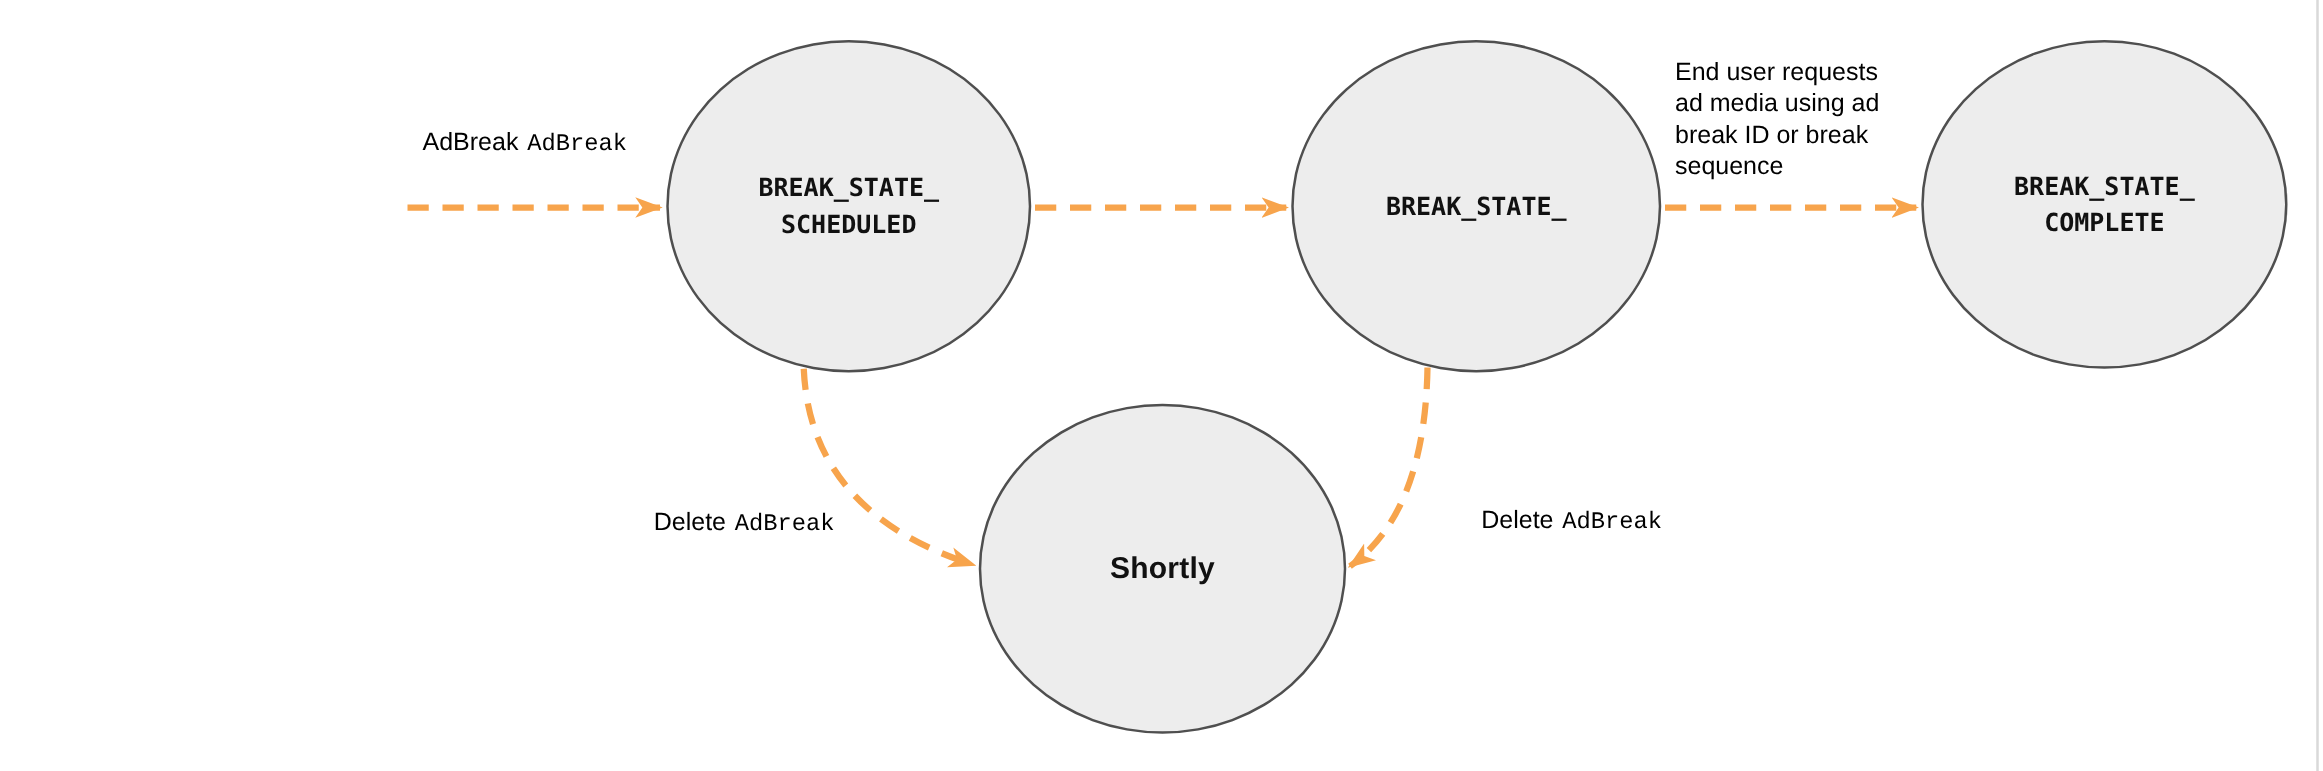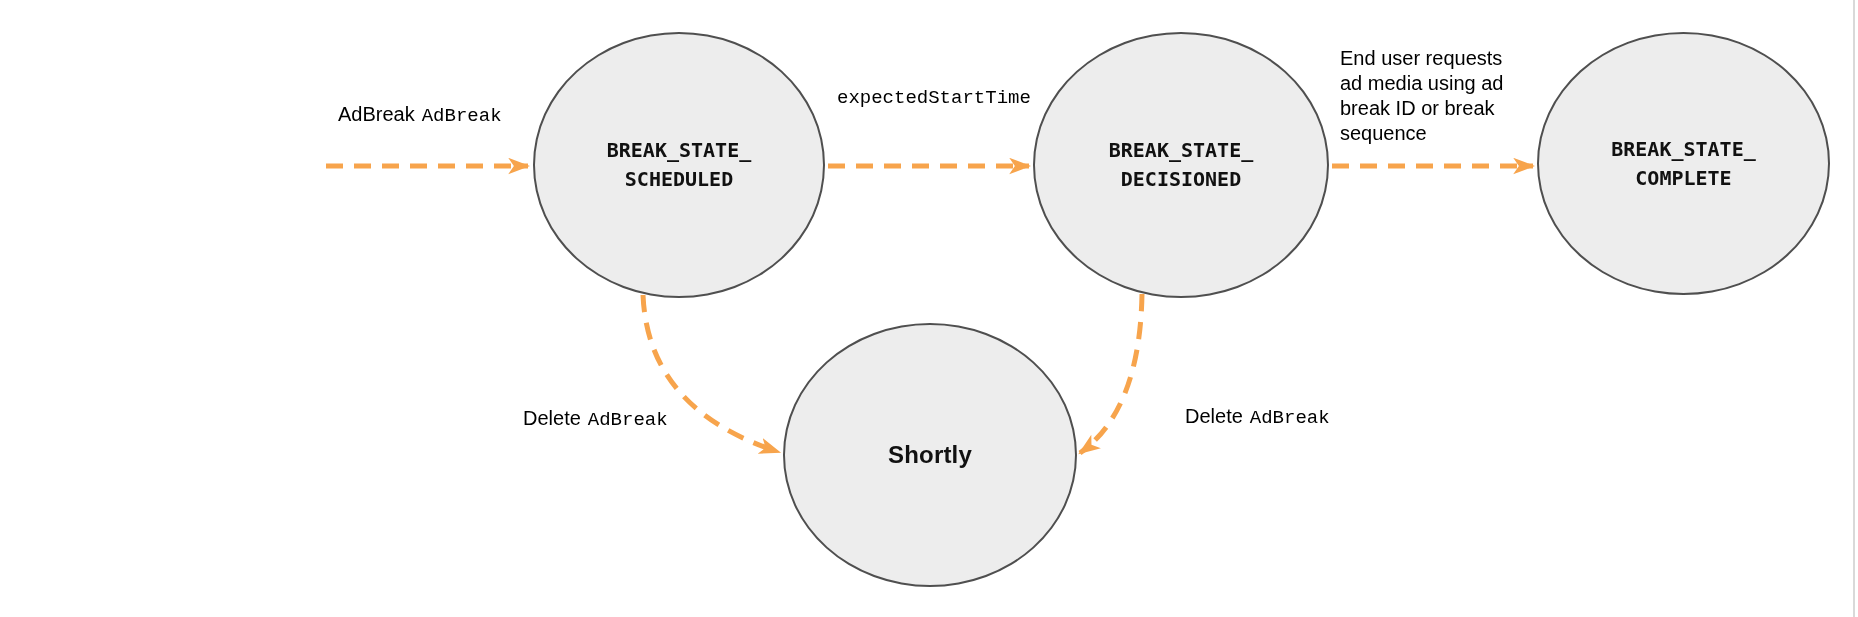--- a/index.html
+++ b/index.html
@@ -92,41 +92,39 @@
   <div class="node" style="left:533px; top:32px; width:292px; height:266px;">
     <div class="node-label-mono">
       <span class="line">BREAK_STATE_</span>
       <span class="line">SCHEDULED</span>
     </div>
   </div>
 
   <div class="node" style="left:1033px; top:32px; width:296px; height:266px;">
     <div class="node-label-mono">
       <span class="line">BREAK_STATE_</span>
-      <span class="line">DECISIONED</span>
     </div>
   </div>
 
   <div class="node" style="left:1537px; top:32px; width:293px; height:263px;">
     <div class="node-label-mono">
       <span class="line">BREAK_STATE_</span>
       <span class="line">COMPLETE</span>
     </div>
   </div>
 
   <div class="node" style="left:783px; top:323px; width:294px; height:264px;">
     <div class="node-label-sans">Shortly</div>
   </div>
 
   <div class="edge-label" style="left:338px; top:102px;">
     <span>AdBreak</span><span class="code code-after">AdBreak</span>
   </div>
 
   <div class="edge-label" style="left:837px; top:86px;">
-    <span class="line code">expectedStartTime</span>
   </div>
 
   <div class="edge-label" style="left:1340px; top:46px;">
     <span class="line">End user requests</span>
     <span class="line">ad media using ad</span>
     <span class="line">break ID or break</span>
     <span class="line">sequence</span>
   </div>
 
   <div class="edge-label" style="left:523px; top:406px;">

